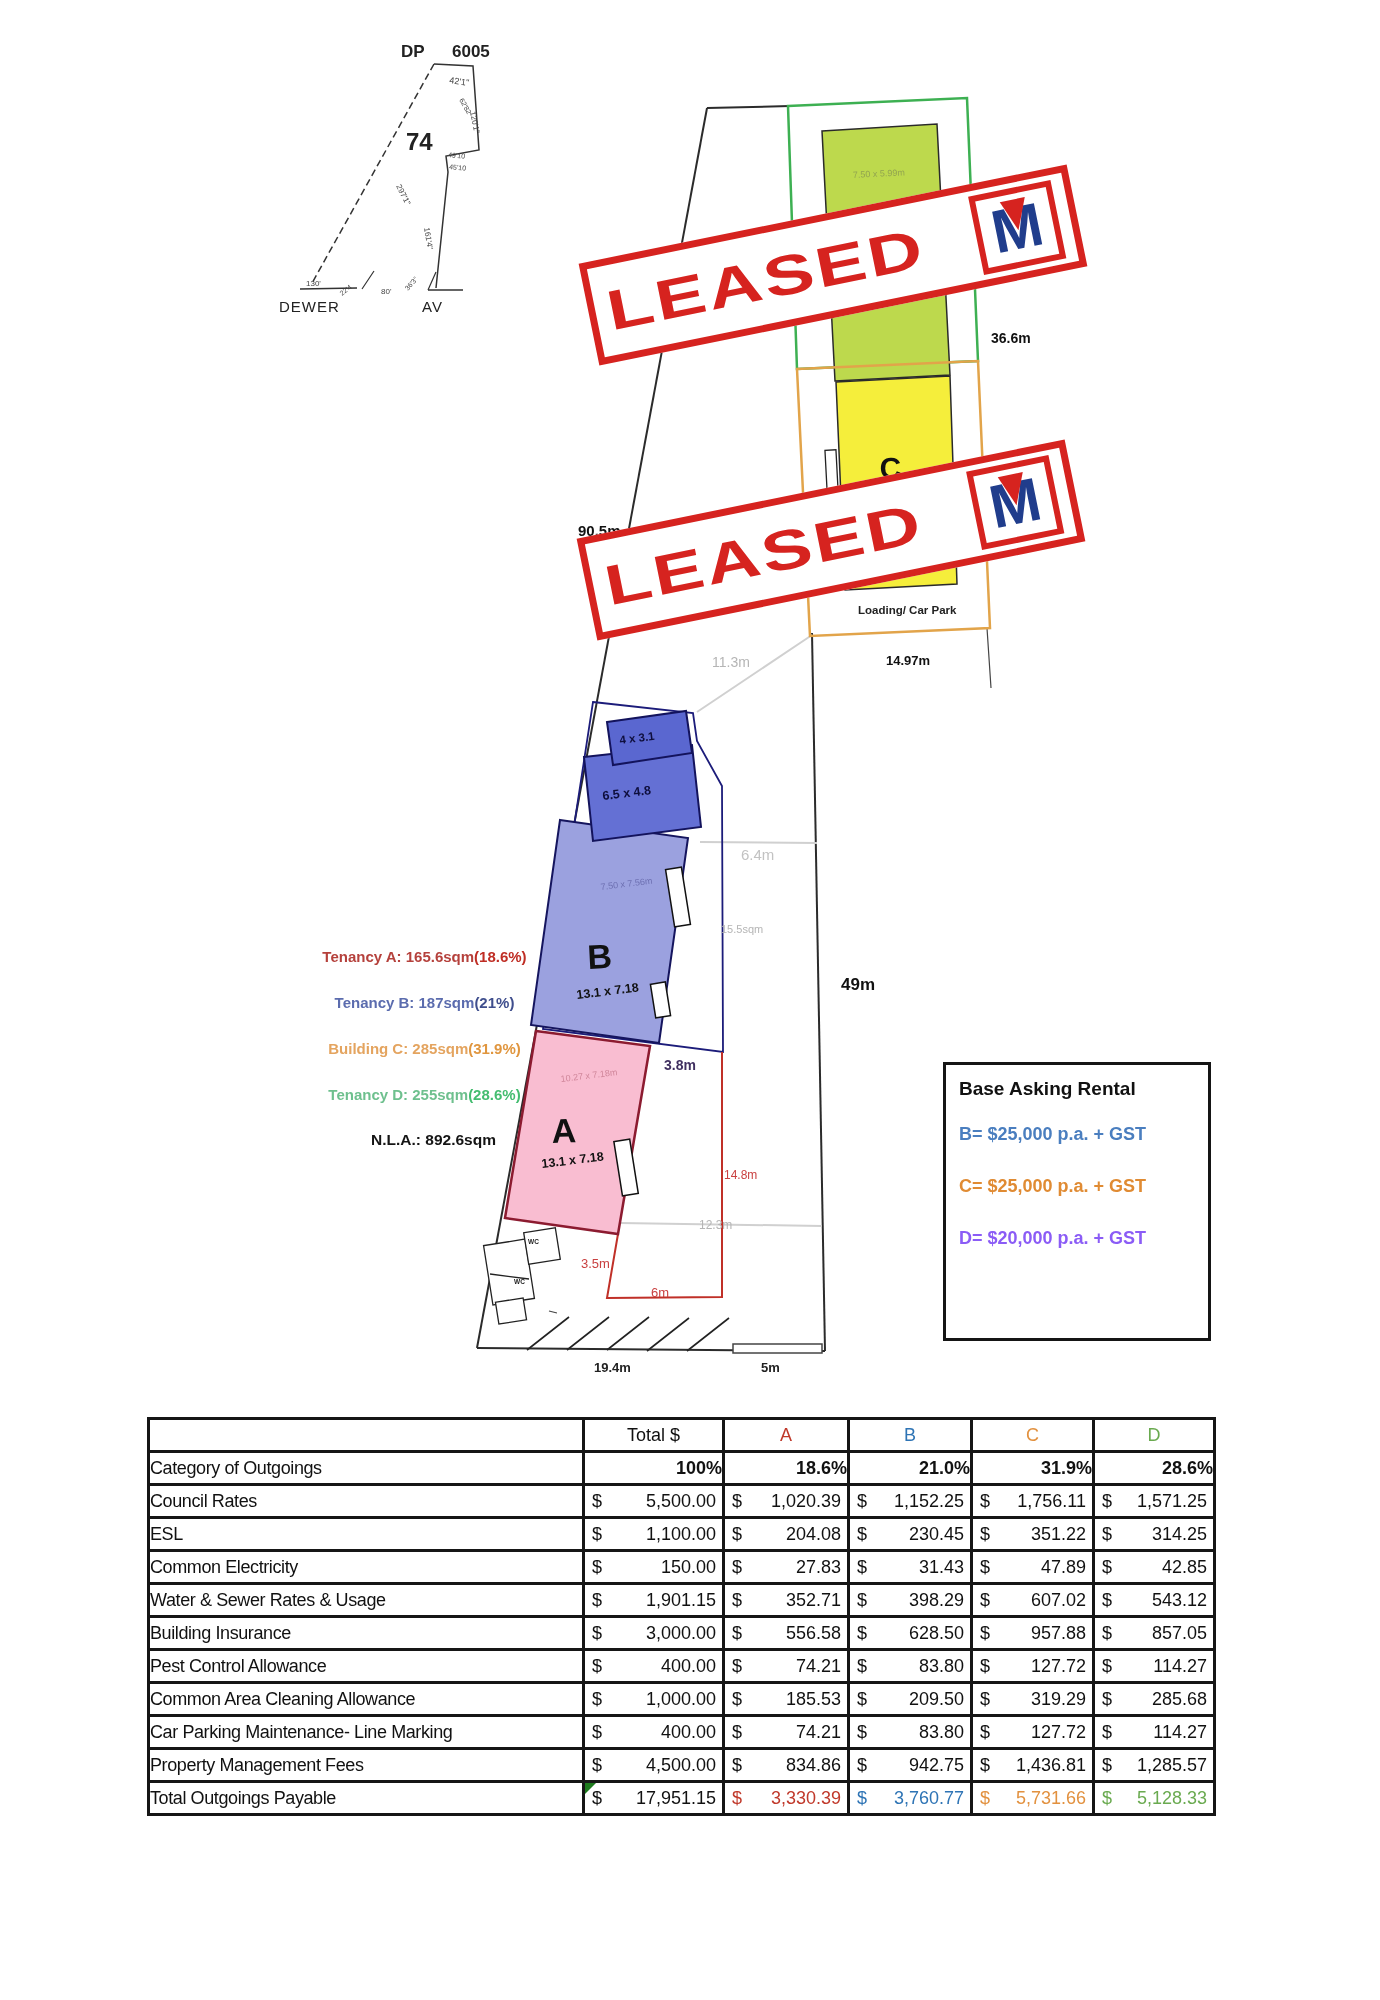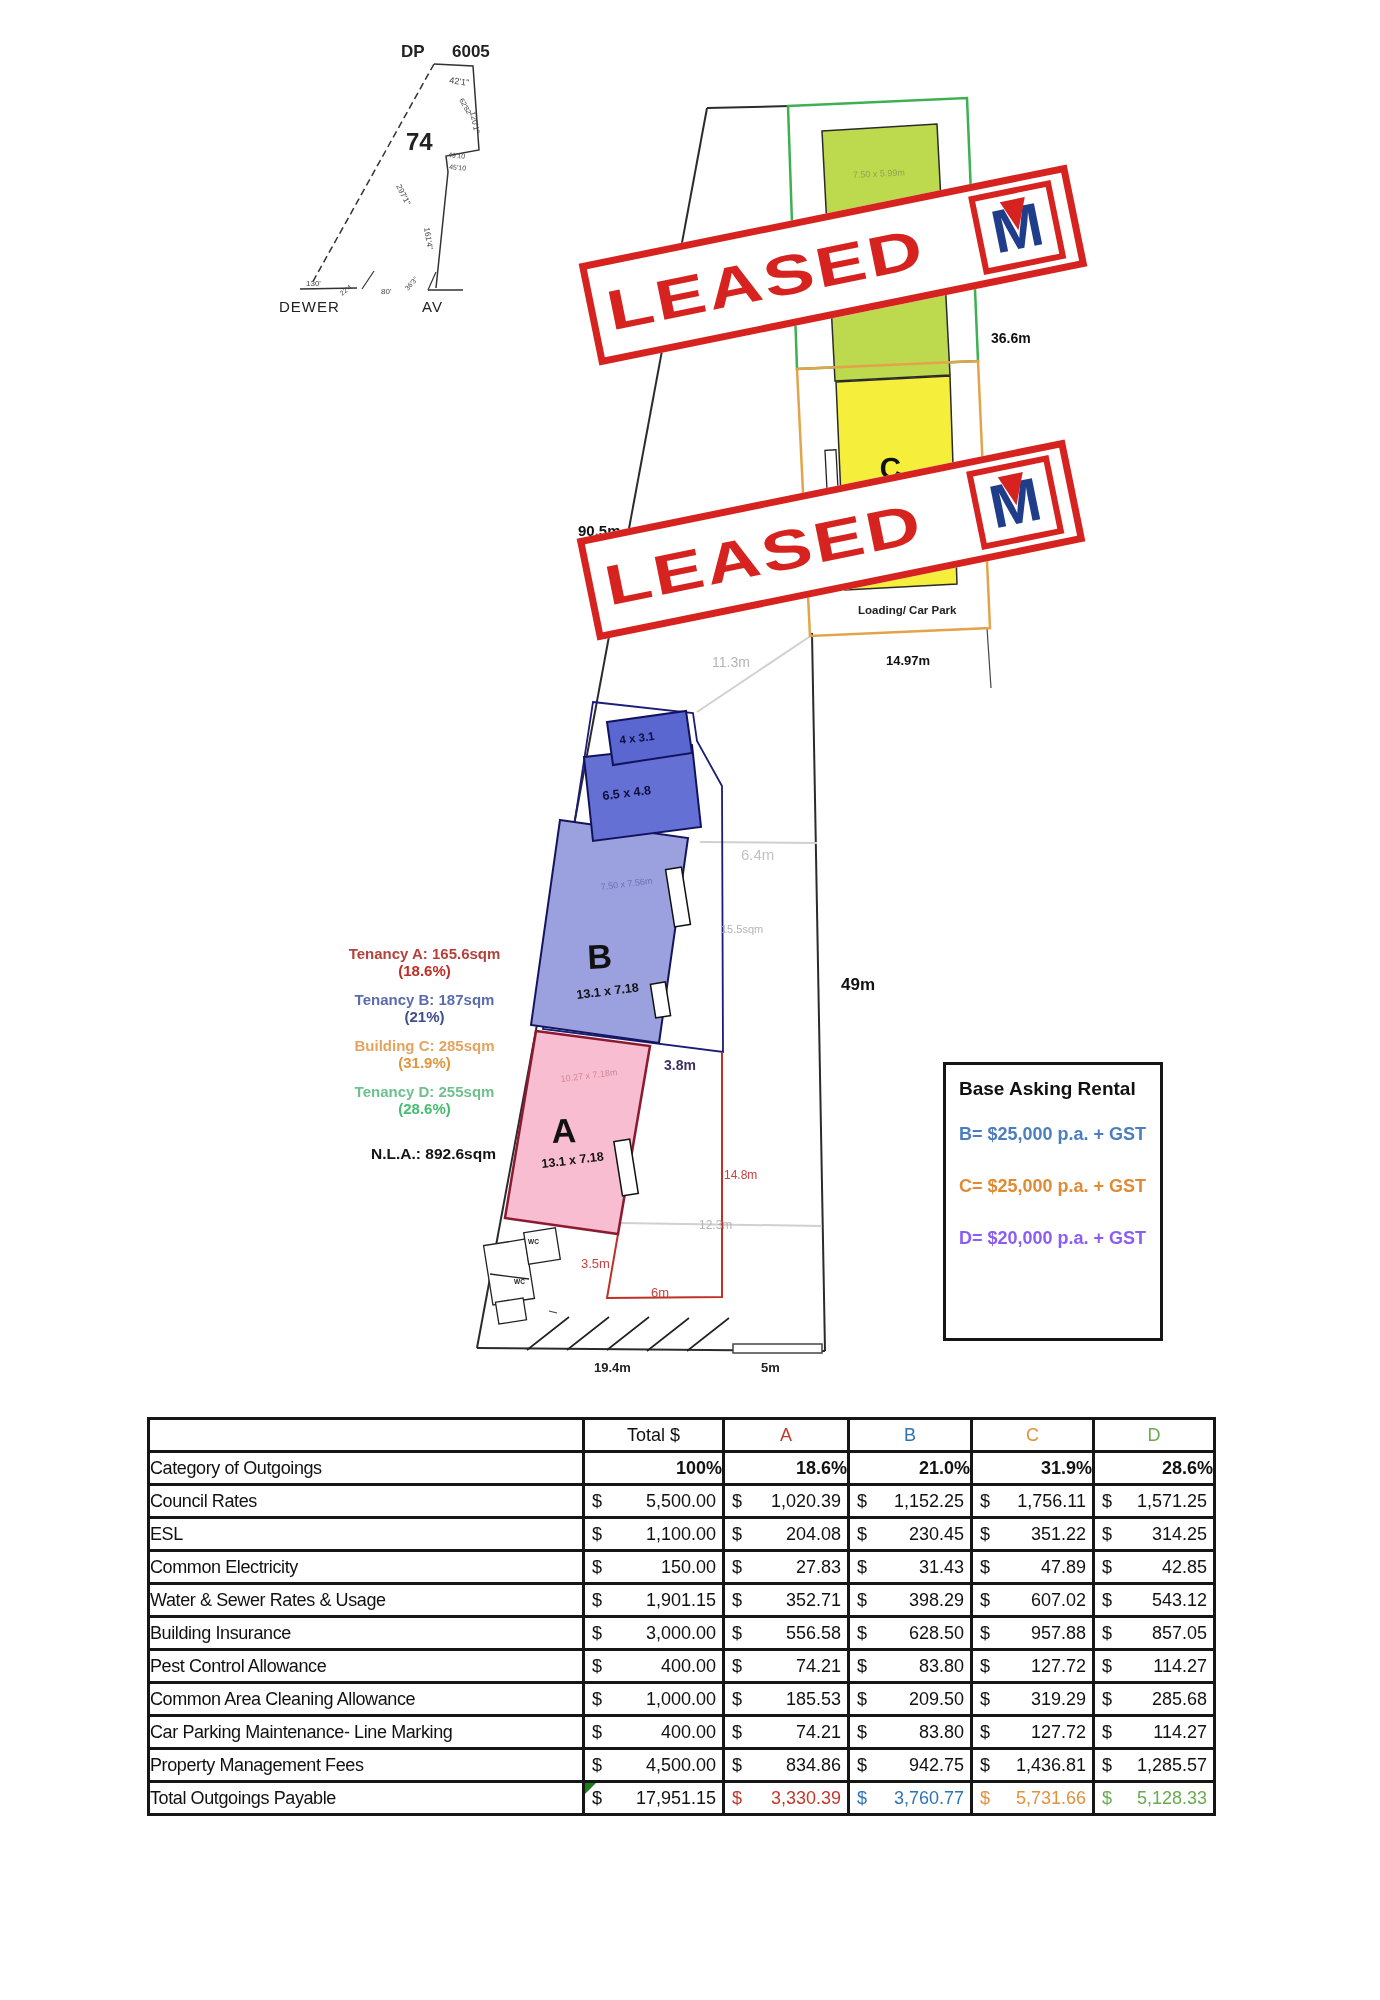--- a/index.html
+++ b/index.html
@@ -10,26 +10,26 @@
   .stamp{position:absolute;display:flex;align-items:center;justify-content:space-between;
          width:498px;height:104px;box-sizing:border-box;background:#fff;
          border:7px solid #d6231f;padding:4px 12px;z-index:5;}
   .stamp-text{color:#d6231f;font-weight:700;font-size:56px;letter-spacing:2px;
               transform:scaleX(1.35);transform-origin:left center;display:inline-block;white-space:nowrap;}
   .stamp-logo{width:84px;height:80px;border:6px solid #d6231f;box-sizing:border-box;
               background:#fff;display:block;flex:0 0 auto;}
   .stamp-logo svg{display:block;width:100%;height:100%;}
   
   .ts-block{position:absolute;left:318px;top:933px;width:213px;z-index:2;}
-  .ts-row{display:flex;justify-content:flex-end;align-items:center;height:46px;
-          font-size:15px;font-weight:600;white-space:nowrap;flex-direction:column;}
+  .ts-row{display:flex;justify-content:center;align-items:center;height:46px;
+          font-size:15px;font-weight:600;white-space:nowrap;}
   .ts-row .ts-pct{font-weight:700;}
   .ts-row.ts-bold{font-weight:700;color:#111;padding-left:18px;font-size:15.5px;}
   
-  .rental{position:absolute;left:943px;top:1062px;width:220px;height:279px;box-sizing:border-box;
+  .rental{position:absolute;left:943px;top:1062px;width:268px;height:279px;box-sizing:border-box;
           border:3px solid #151515;background:#fff;padding:13px 0 0 13px;z-index:2;}
   .rental-title{font-size:19px;font-weight:700;color:#111;}
   .rental-line{font-size:18px;font-weight:700;height:52px;display:flex;align-items:center;white-space:nowrap;}
   .rental-lines{margin-top:8px;}
   
   table.outgoings{position:absolute;left:147px;top:1417px;border-collapse:collapse;
                   table-layout:fixed;z-index:2;background:#fff;}
   table.outgoings td{border:3px solid #161616;height:33px;padding:0;font-size:18px;
                      color:#111;overflow:hidden;white-space:nowrap;box-sizing:border-box;}
   td.h-corner{border-top:1px solid #bbb;border-left:1px solid #bbb;}

